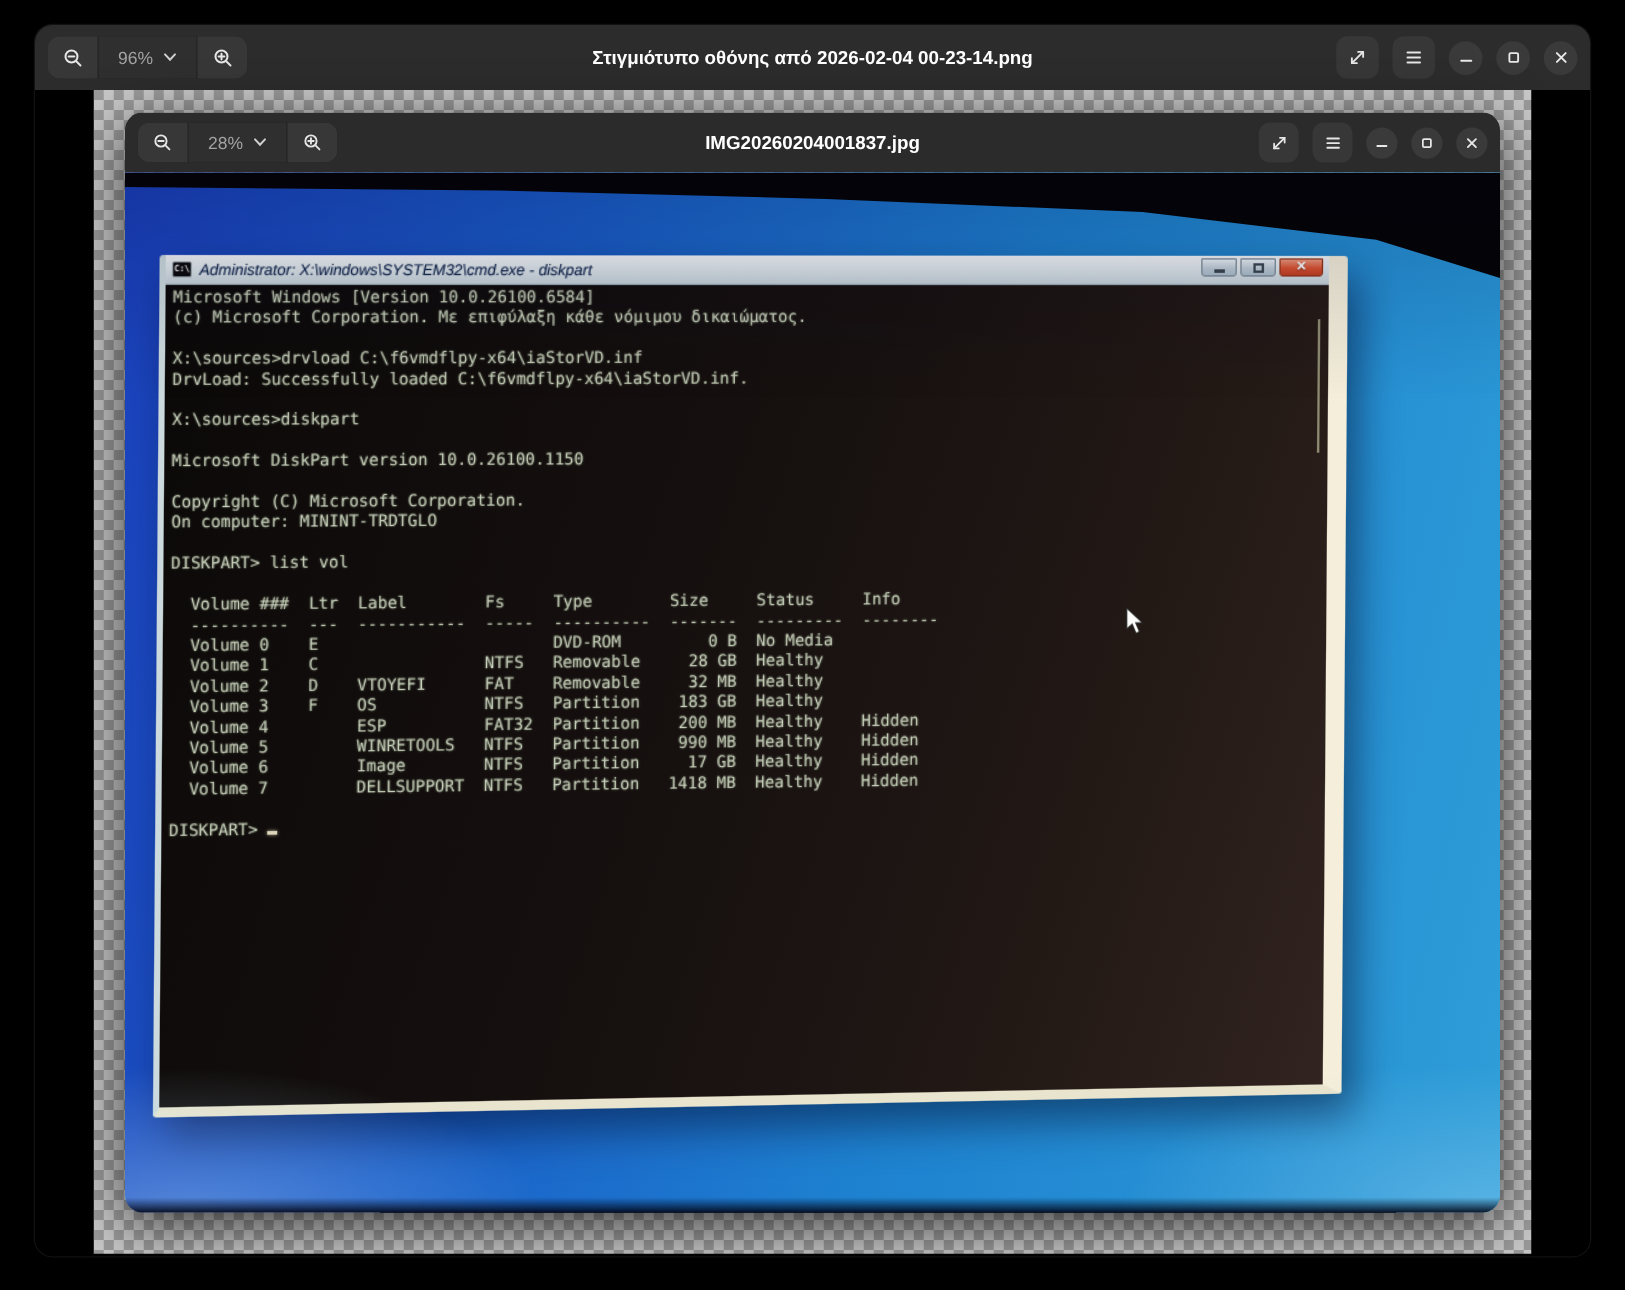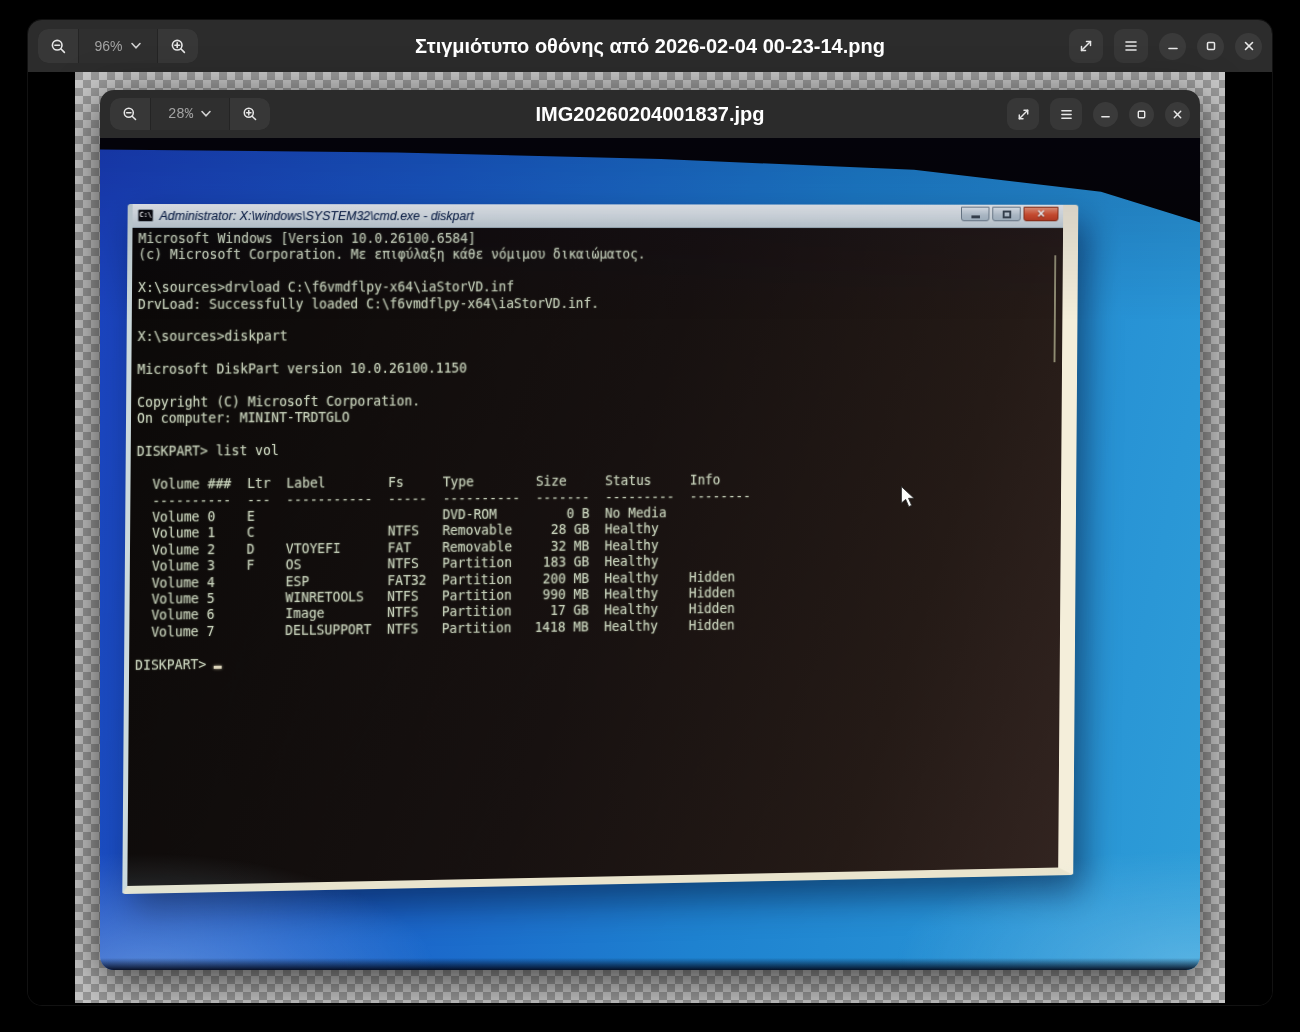--- a/index.html
+++ b/index.html
@@ -9,26 +9,26 @@
   
   .outer-window { position:absolute; left:28px; top:20px; width:1244px; height:985px;
     border-radius:14px; background:#000; overflow:hidden;
     box-shadow:0 0 0 1px rgba(255,255,255,.07), 0 10px 40px rgba(0,0,0,.8); }
 
   .hbar { position:relative; width:100%; display:flex; align-items:center;
     background:#2c2c2c; padding:0 10px; }
   .hbar.outer { height:52px; }
   .hbar.inner { height:48px; background:#2b2b2b; }
   .hbar-title { position:absolute; left:50%; transform:translateX(-50%);
-    color:#ffffff; font-weight:bold; font-size:20px; white-space:nowrap; }
+    color:#ffffff; font-weight:bold; font-size:15px; white-space:nowrap; }
 
   .zoomctl { display:flex; align-items:stretch; border-radius:10px; overflow:hidden;
     background:#242424; gap:1px; }
   .hbar.outer .zoomctl { height:34px; }
-  .hbar.inner .zoomctl { height:32px;font-family:Liberation Mono, monospace; }
+  .hbar.inner .zoomctl { height:32px; }
   .zbtn { width:40px; background:#373737; display:flex; align-items:center; justify-content:center; cursor:pointer; }
   .zlabel { width:78px; background:#2f2f2f; display:flex; align-items:center; justify-content:center;
     gap:7px; color:#a3a3a3; font-size:14px; cursor:pointer; }
 
   .hbtns { margin-left:auto; display:flex; align-items:center; gap:11px; }
   .sqbtn { width:34px; height:34px; border-radius:9px; background:#373737;
     display:flex; align-items:center; justify-content:center; cursor:pointer; }
   .hbar.inner .sqbtn { width:32px; height:32px; }
   .circ { width:27px; height:27px; border-radius:50%; background:#3a3a3a;
     display:flex; align-items:center; justify-content:center; cursor:pointer; }

